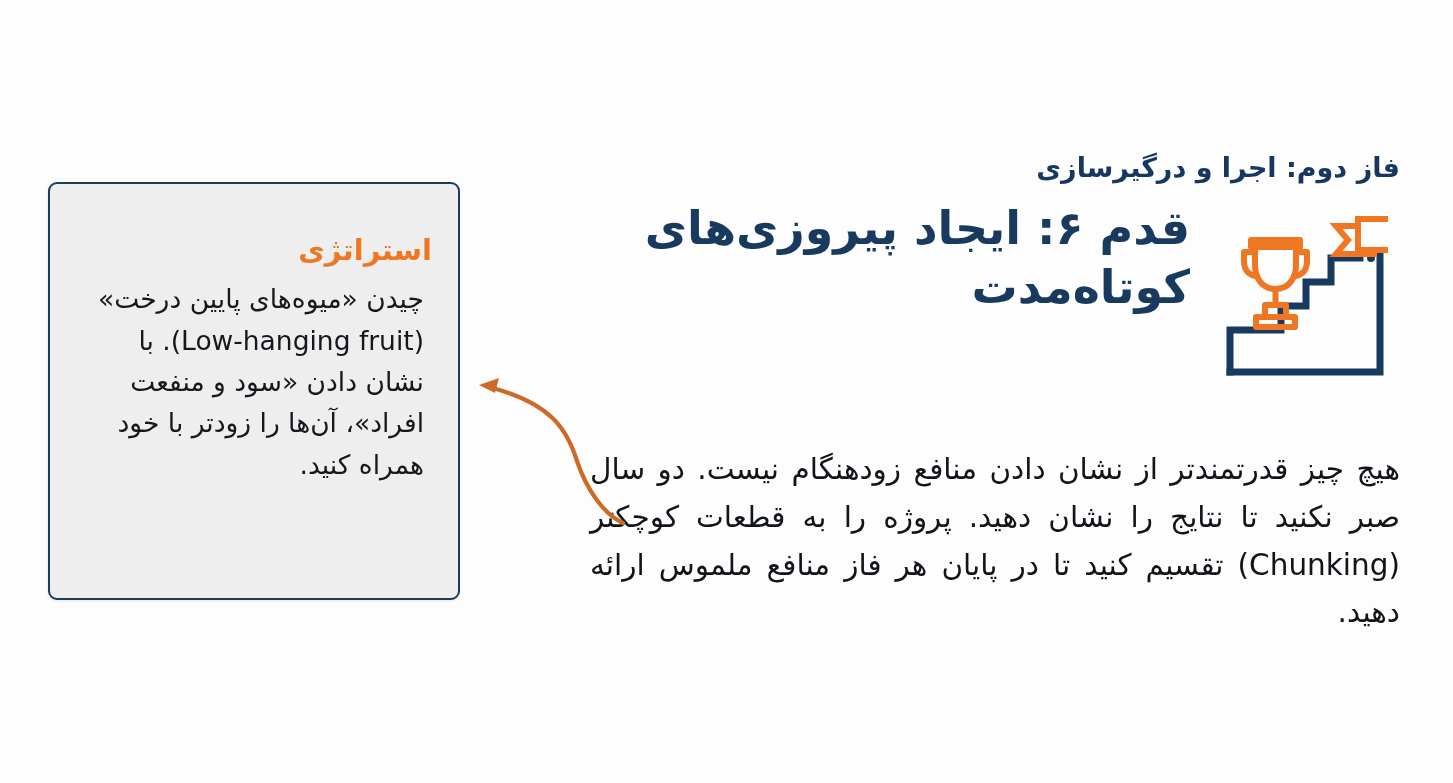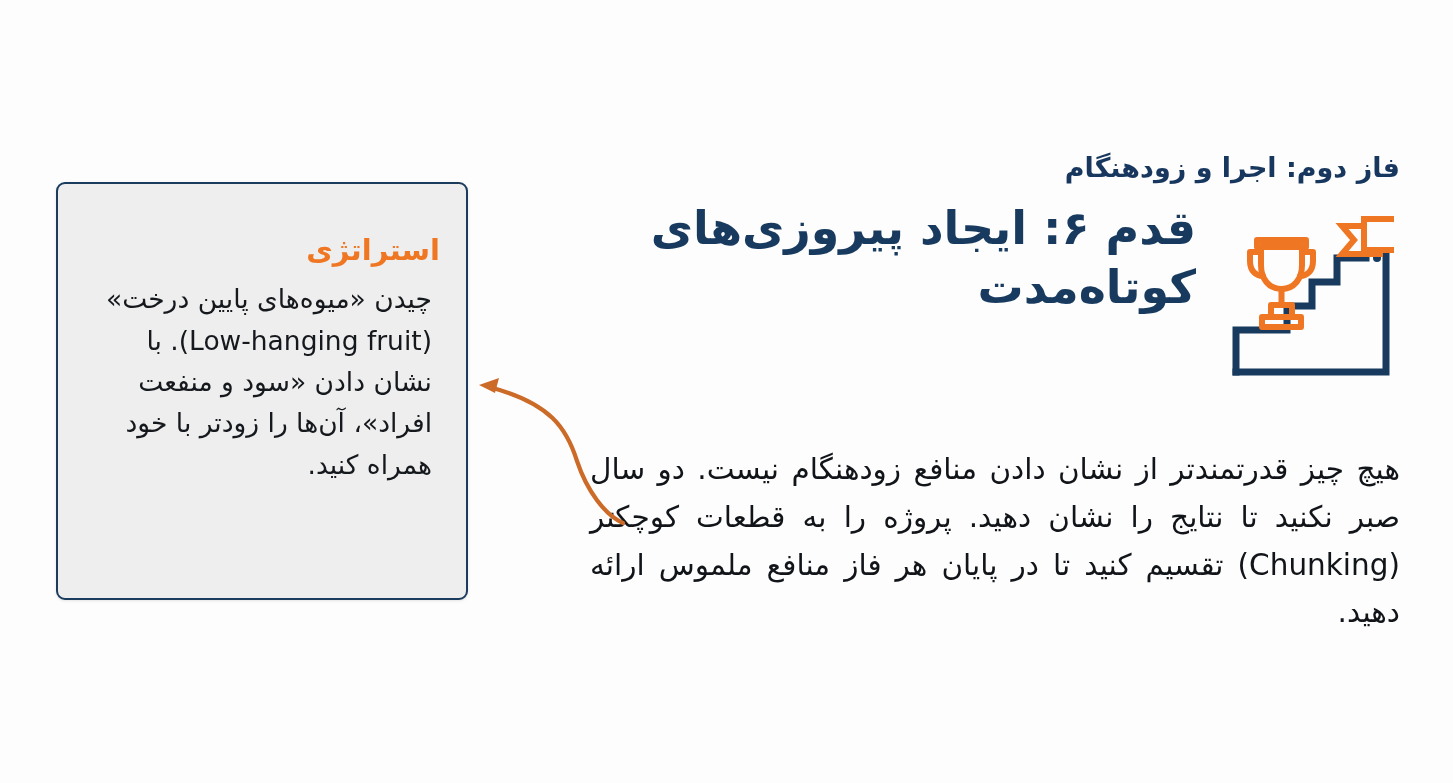--- a/index.html
+++ b/index.html
@@ -41,21 +41,21 @@
     letter-spacing: 0px;
     line-height: 1.3;
     margin: 0 0 14px 0;
     white-space: nowrap;
   }
 
   .title-row {
     display: flex;
     flex-direction: row;
     align-items: flex-start;
-    justify-content: center;
+    justify-content: flex-end;
     gap: 34px;
   }
 
   .page-title {
     font-size: 46px;
     font-weight: 800;
     color: #173a5e;
     line-height: 1.28;
     margin: 0;
     text-align: right;
@@ -78,21 +78,21 @@
     line-height: 1.62;
     color: #111418;
     text-align: justify;
     text-align-last: right;
     direction: rtl;
   }
 
   
   .strategy-card {
     position: absolute;
-    left: 56px;
+    left: 48px;
     top: 182px;
     width: 412px;
     height: 418px;
     box-sizing: border-box;
     background: #eeeeee;
     border: 2.5px solid #1c3c5e;
     border-radius: 9px;
     padding: 48px 26px 20px 26px;
     direction: rtl;
     text-align: right;
@@ -125,21 +125,21 @@
     pointer-events: none;
   }
 </style>
 </head>
 <body>
 
 <div class="slide">
 
   <div class="content-col">
 
-    <div class="kicker">فاز دوم: اجرا و زودهنگام</div>
+    <div class="kicker">فاز دوم: اجرا و درگیرسازی</div>
 
     <div class="title-row">
 
       <span class="hero-icon">
         <svg width="164" height="168" viewBox="0 0 164 168" fill="none" xmlns="http://www.w3.org/2000/svg">
 
           <path d="M6 159 L6 117 L57 117 L57 93 L82 93 L82 69 L107 69 L107 45 L136 45" stroke="#173a5e" stroke-width="7" stroke-linecap="square" stroke-linejoin="miter" fill="none"></path>
 
           <path d="M156 18 L156 159 L6 159" stroke="#173a5e" stroke-width="7" stroke-linecap="square" stroke-linejoin="miter" fill="none"></path>
 

